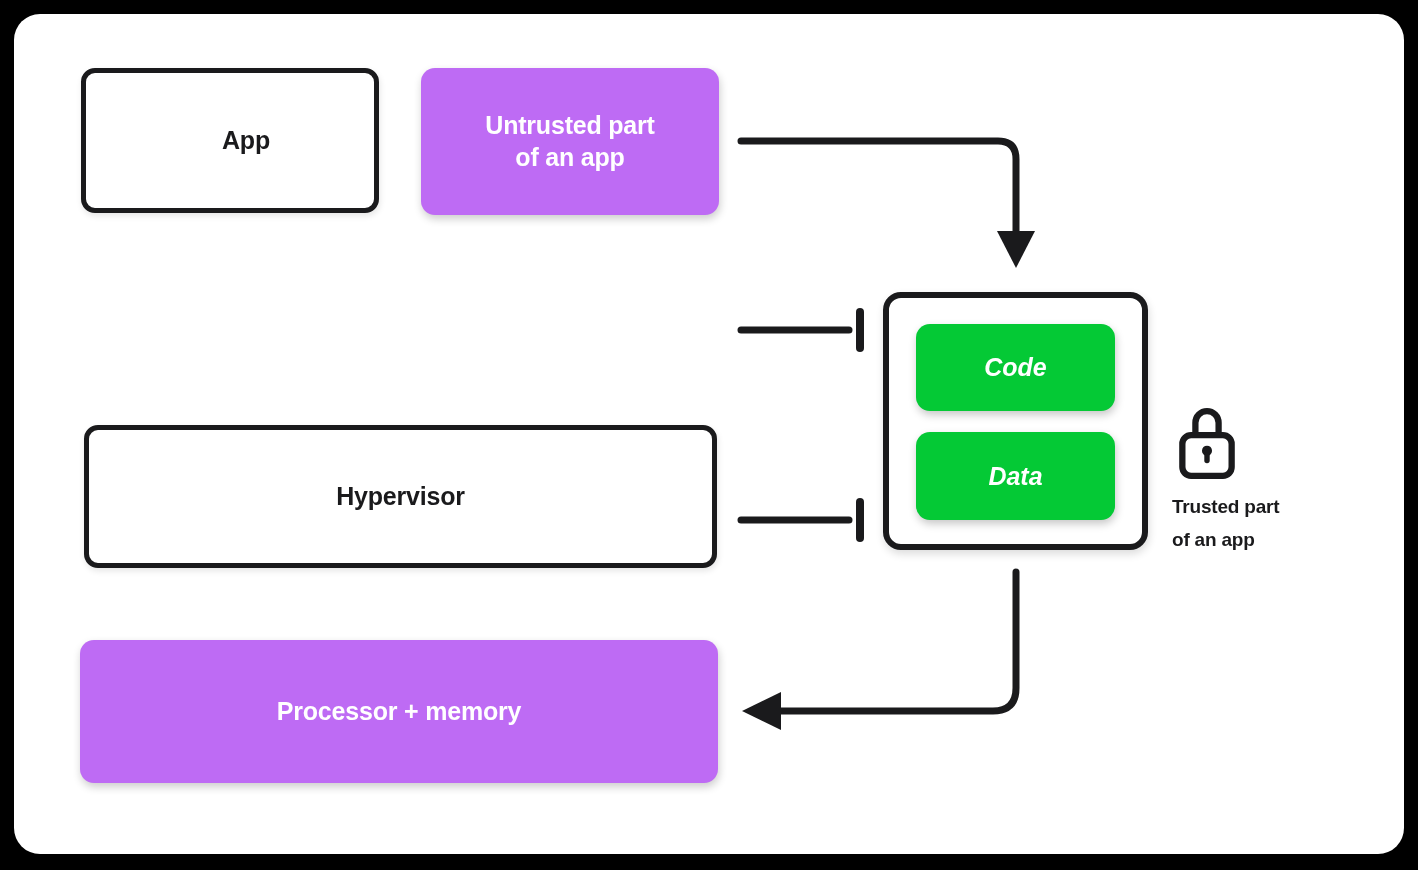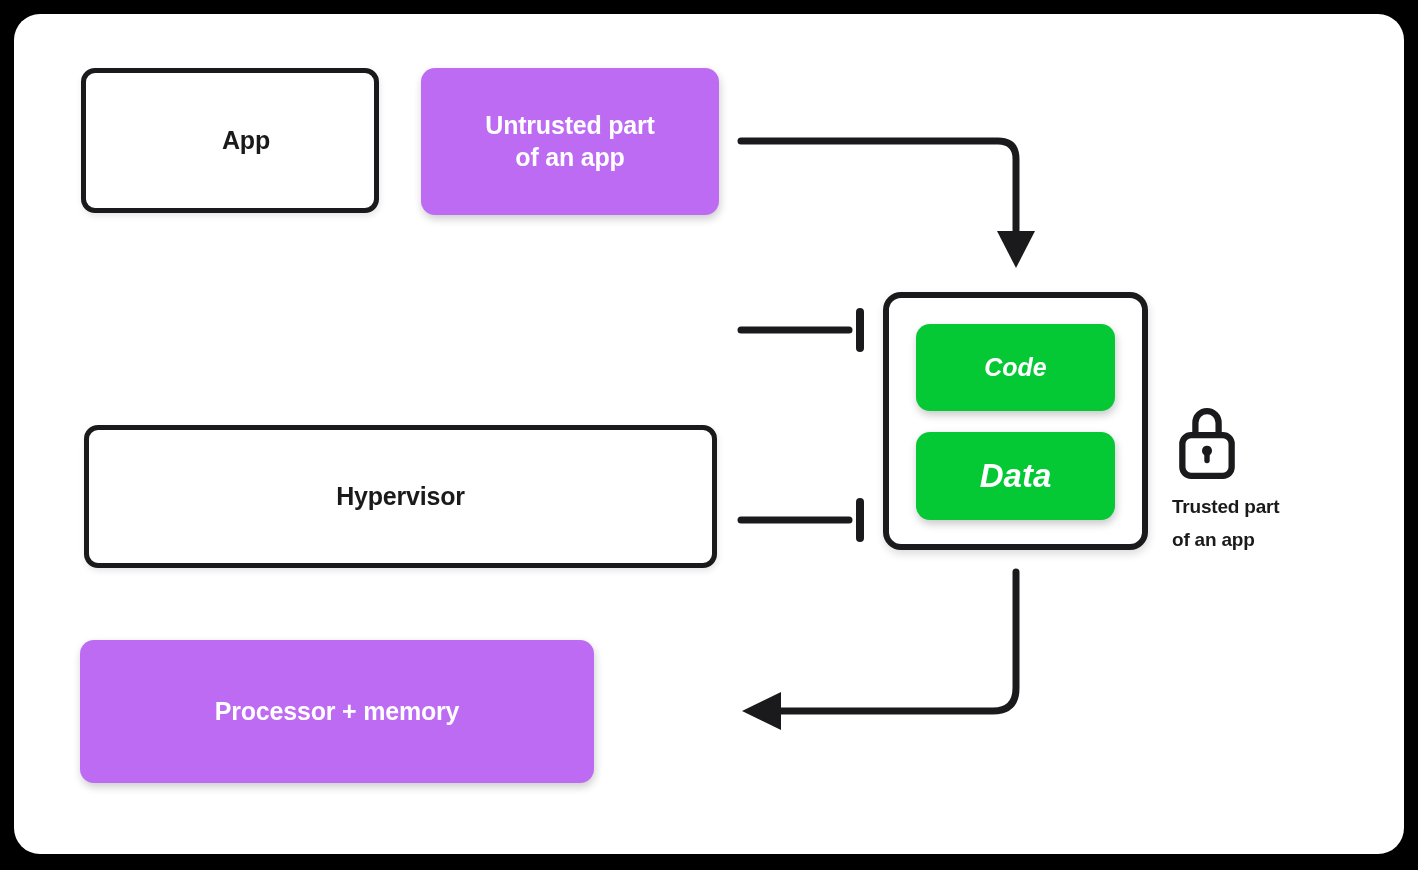--- a/index.html
+++ b/index.html
@@ -54,32 +54,32 @@
     background: var(--green);
     color: var(--text-light);
     box-shadow: 1px 4px 8px rgba(0,0,0,0.22);
     border-radius: 14px;
     font-style: italic;
   }
   .app-box        { left: 67px;  top: 54px;  width: 298px; height: 145px; padding-left: 32px; }
   .untrusted-box  { left: 407px; top: 54px;  width: 298px; height: 147px; }
   .os-box         { left: 70px;  top: 245px; width: 633px; height: 143px; }
   .hyp-box        { left: 70px;  top: 411px; width: 633px; height: 143px; }
-  .proc-box       { left: 66px;  top: 626px; width: 514px; height: 143px; }
+  .proc-box       { left: 66px;  top: 626px; width: 638px; height: 143px; }
   .trusted-container {
     position: absolute;
     left: 869px; top: 278px;
     width: 265px; height: 258px;
     background: var(--card-bg);
     border: 6px solid var(--stroke);
     border-radius: 18px;
     box-shadow: 1px 4px 9px rgba(0,0,0,0.14);
   }
   .code-box { position: absolute; left: 27px; top: 26px;  width: 199px; height: 87px; display:flex; align-items:center; justify-content:center; font-weight:700; font-size:25px; }
-  .data-box { position: absolute; left: 27px; top: 134px; width: 199px; height: 88px; display:flex; align-items:center; justify-content:center; font-weight:700; font-size:33px; }
+  .data-box { position: absolute; left: 27px; top: 134px; width: 199px; height: 88px; display:flex; align-items:center; justify-content:center; font-weight:700; font-size:25px; }
   .lock-wrap {
     position: absolute;
     left: 1164px; top: 388px;
     width: 58px; height: 78px;
   }
   .trusted-caption {
     position: absolute;
     left: 1158px; top: 476px;
     width: 220px;
     font-weight: 700;

